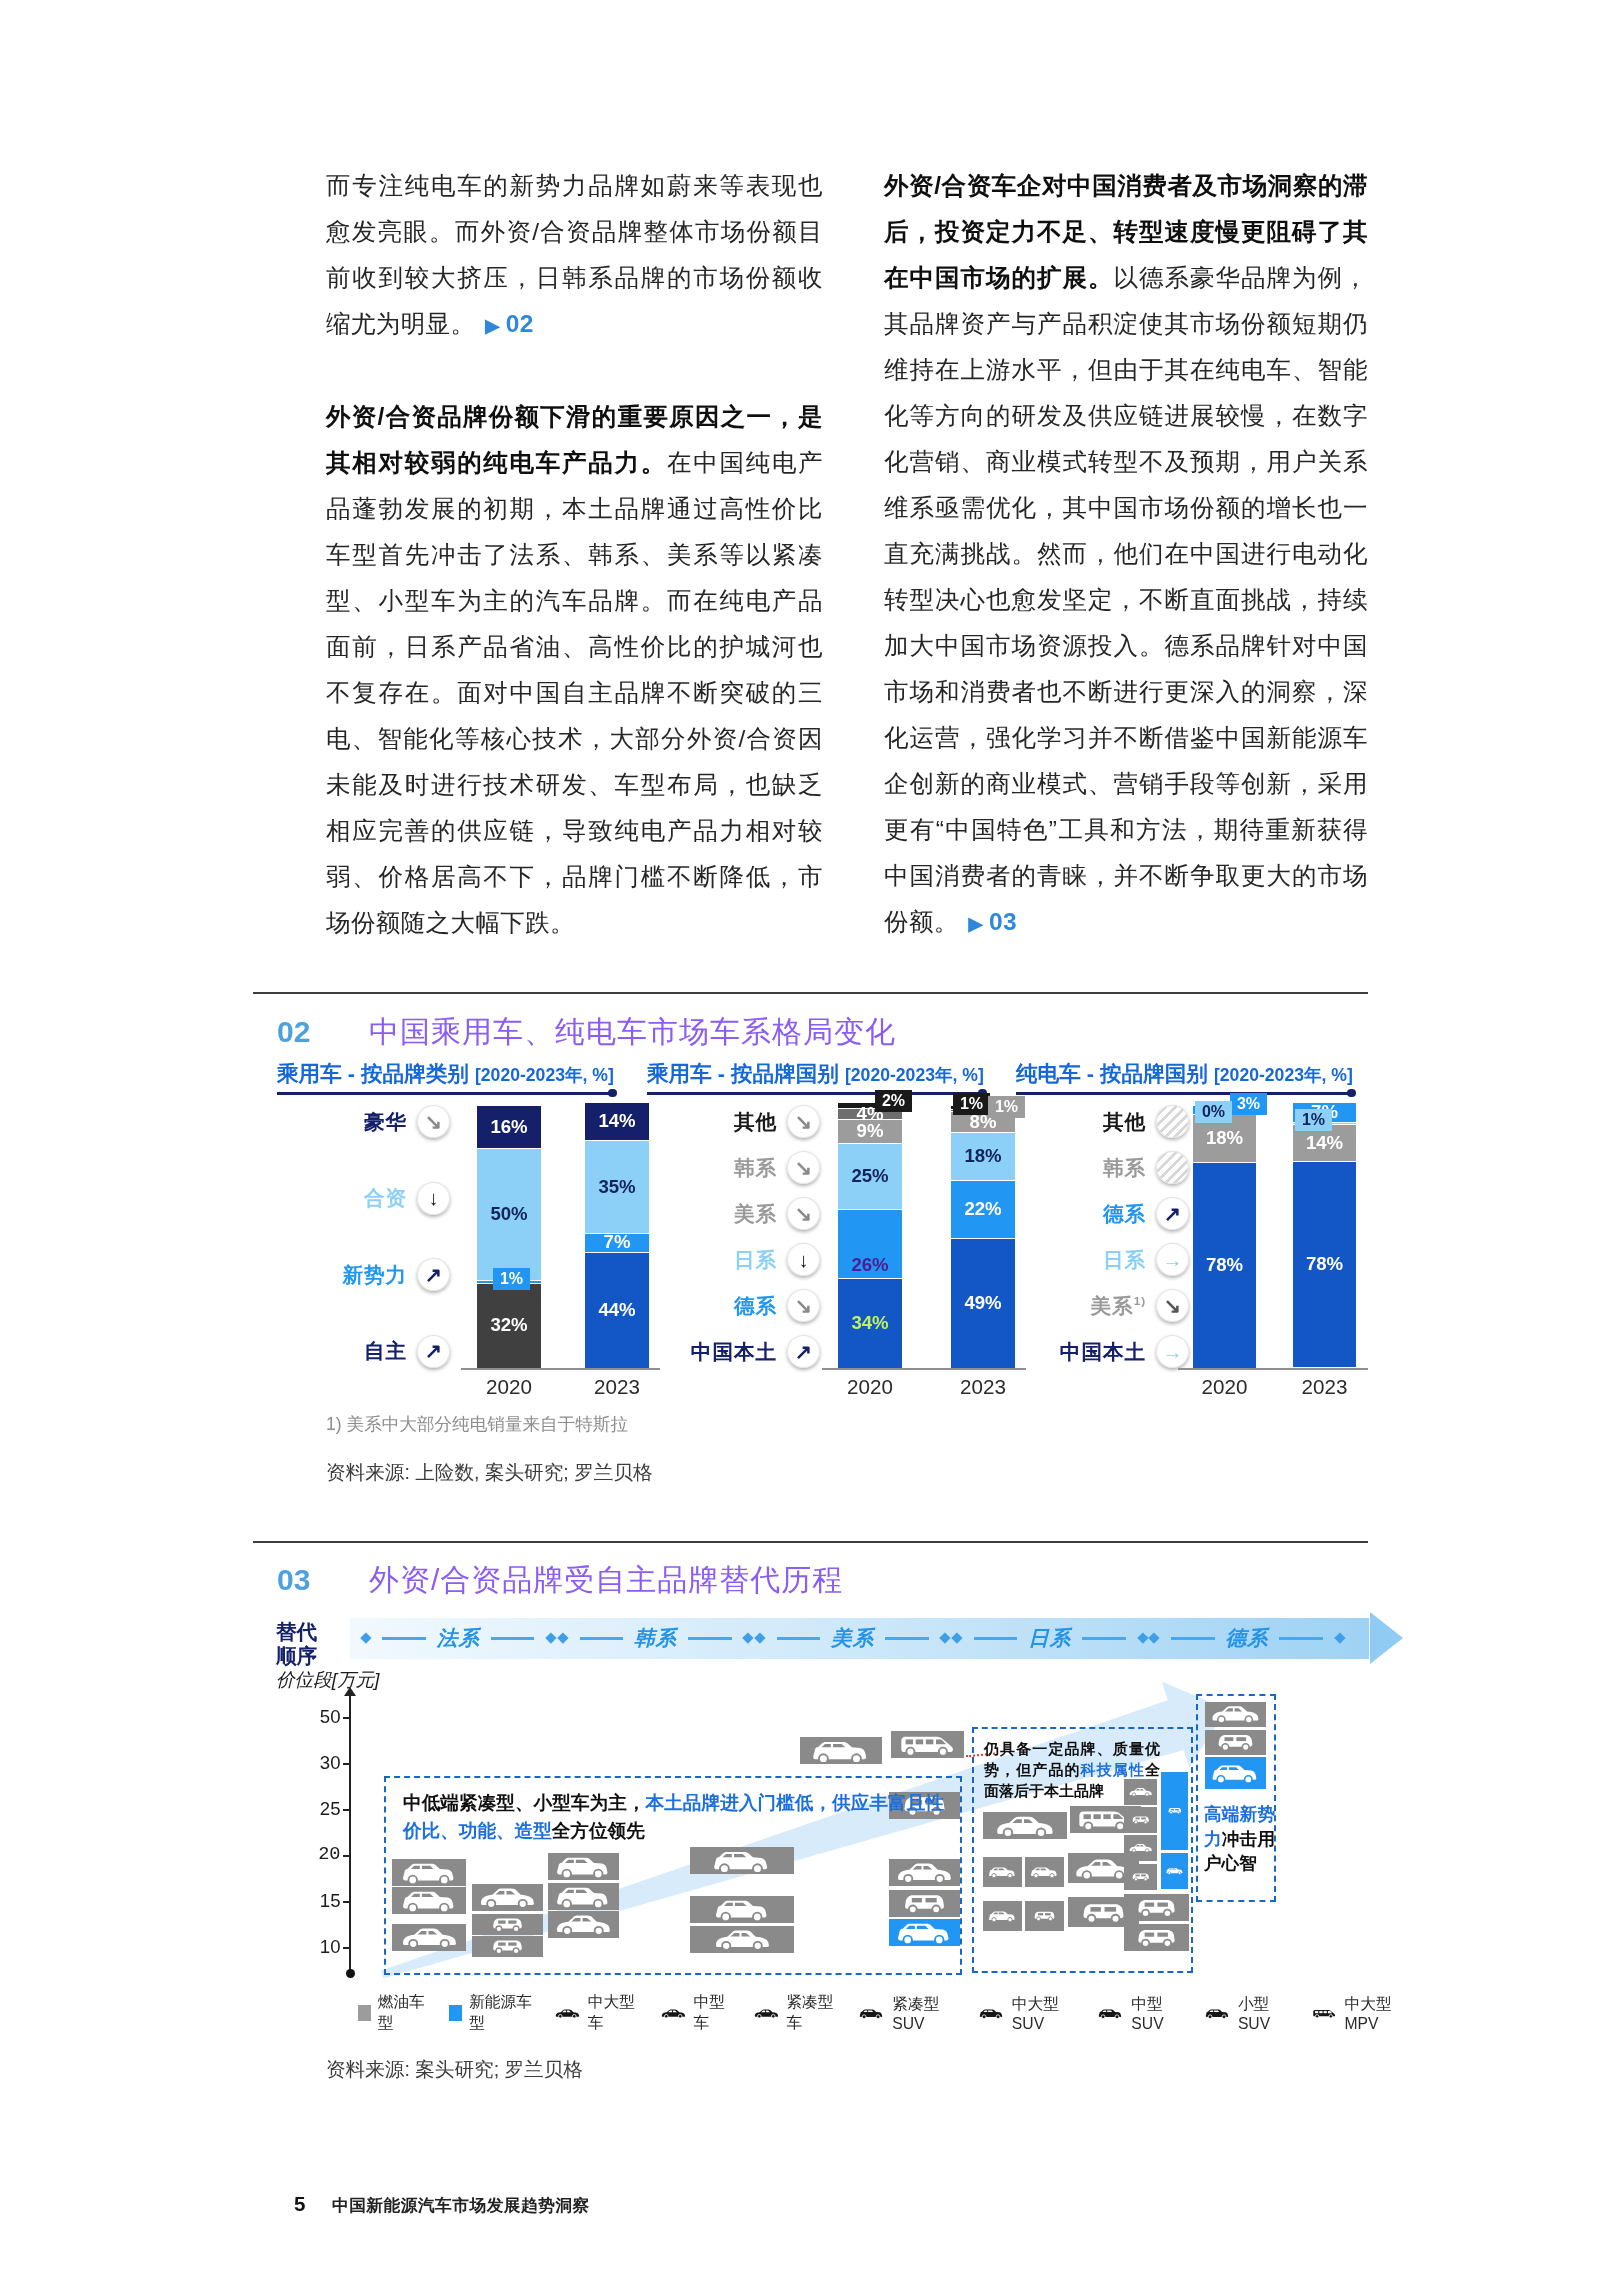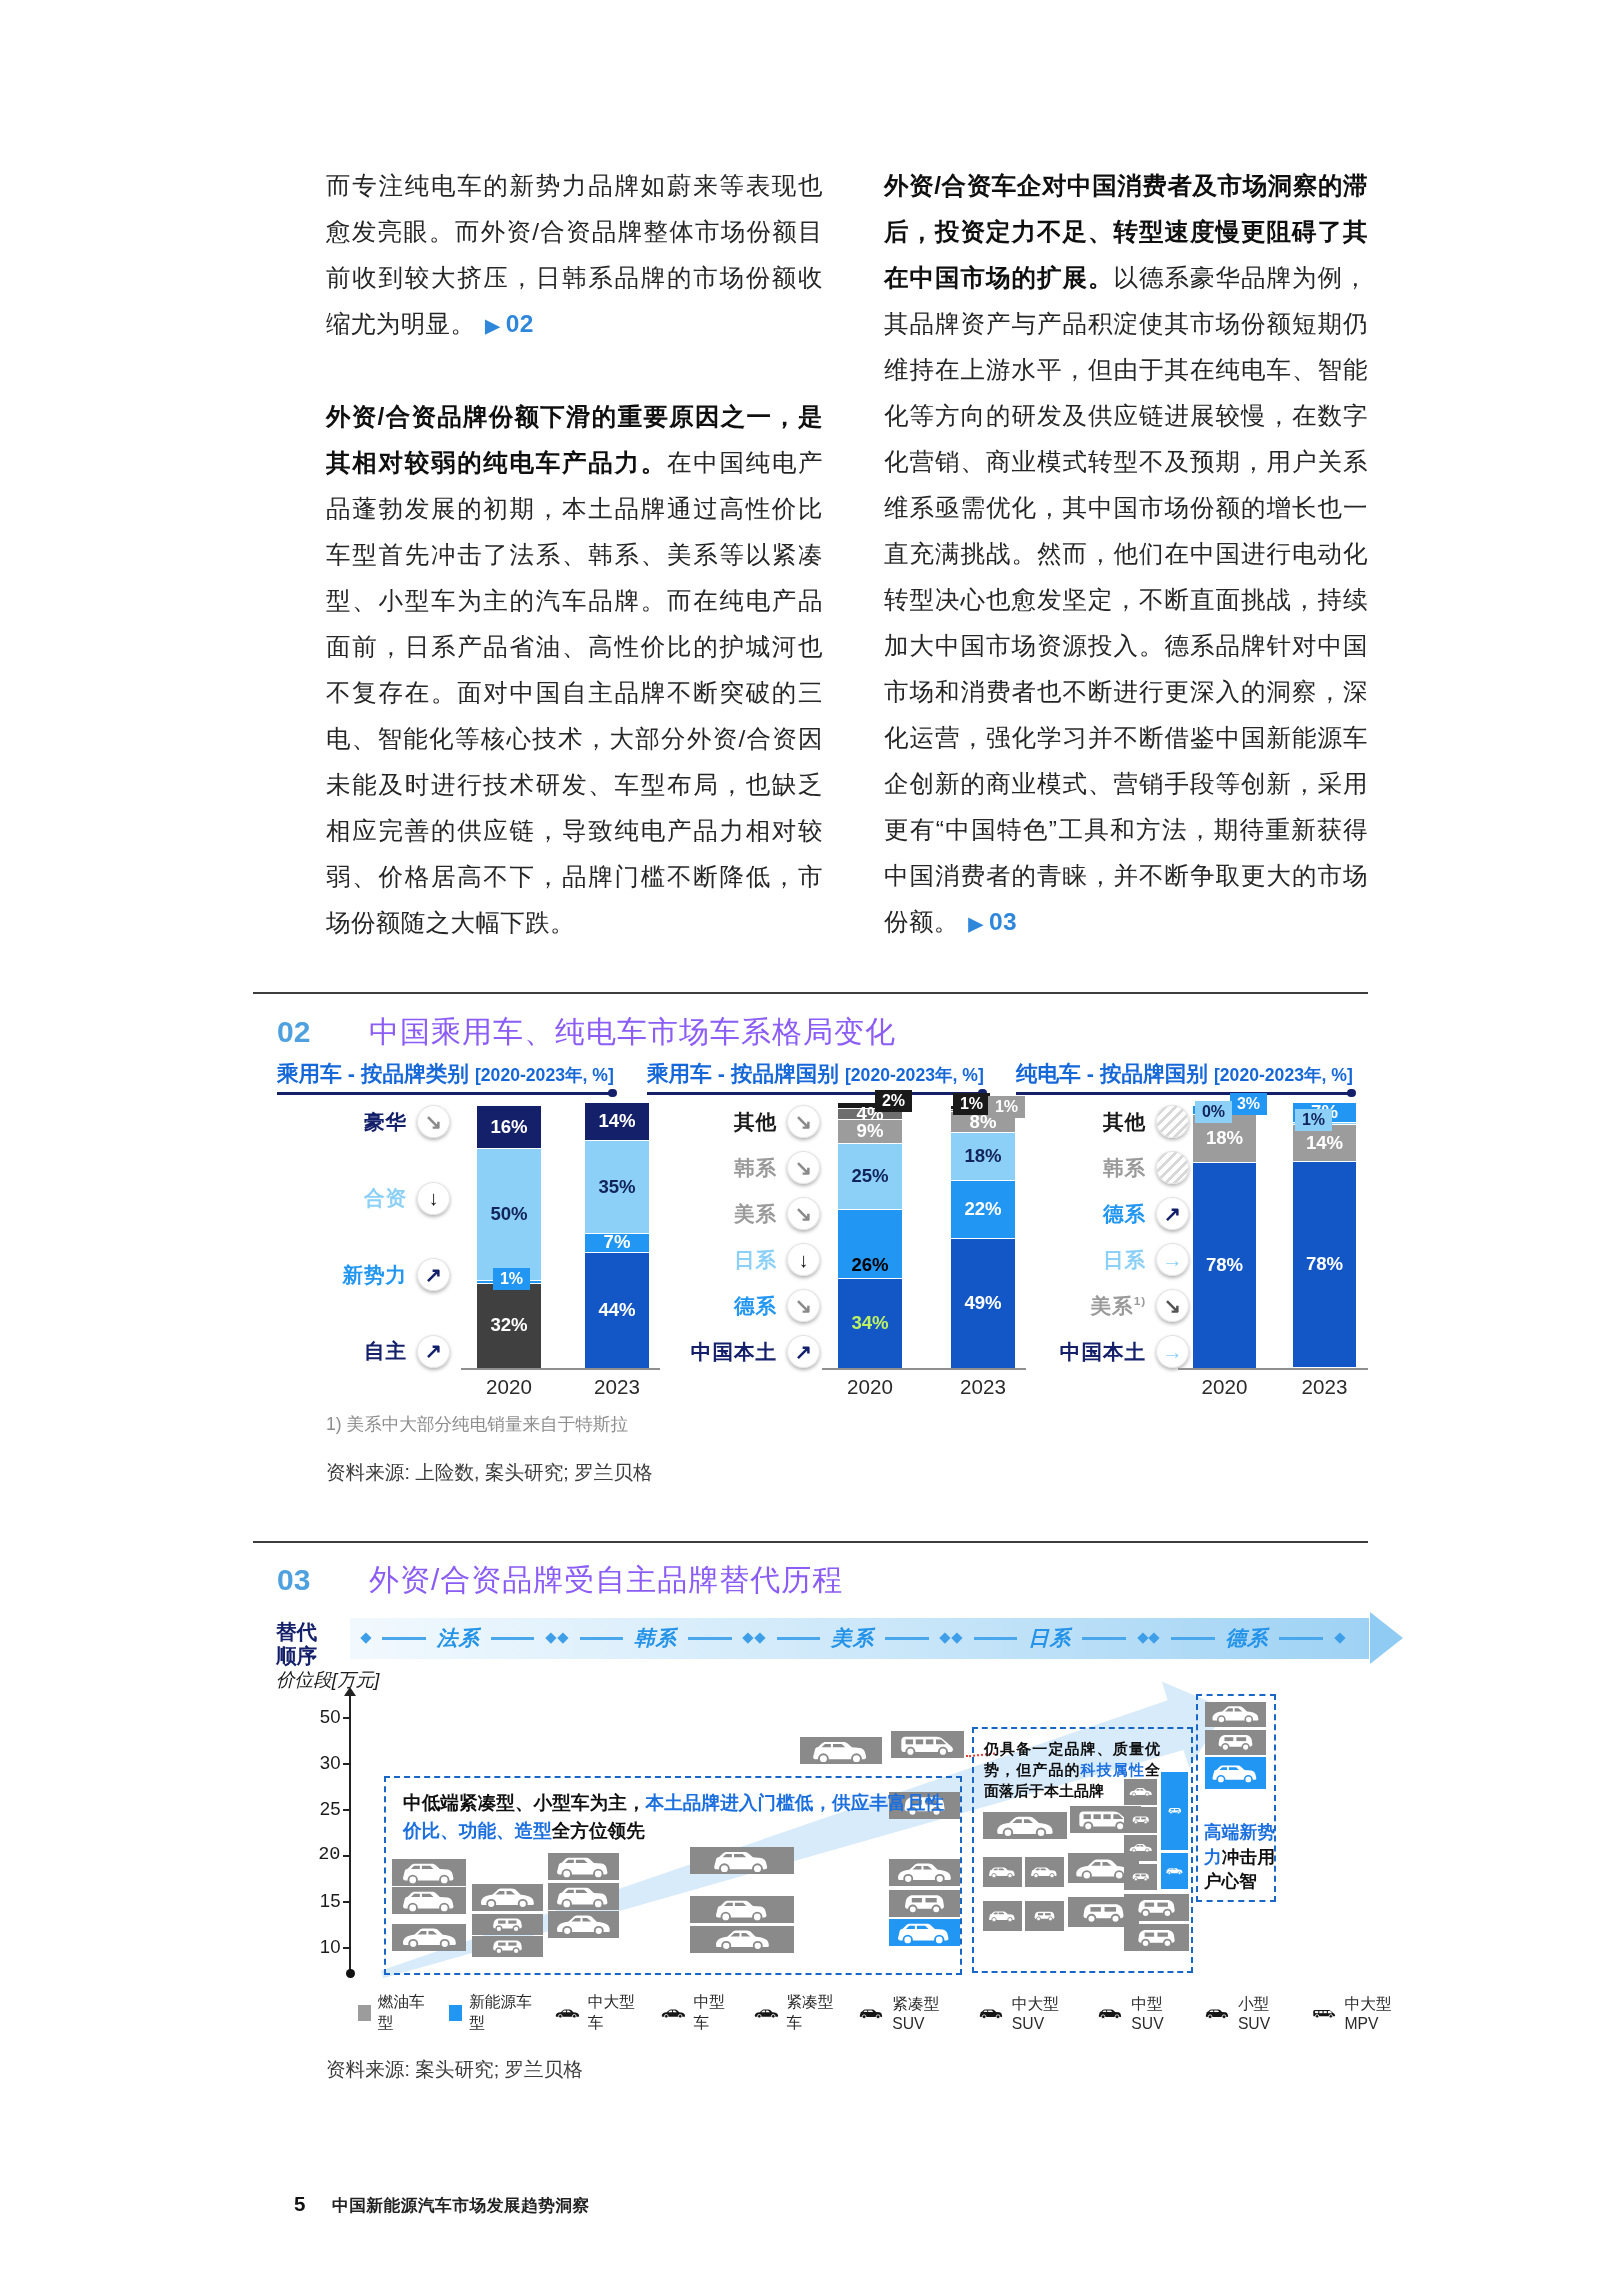--- a/index.html
+++ b/index.html
@@ -189,21 +189,21 @@
         <div class="seg" style="height: 10.6px; background: rgb(110, 110, 110); border-top: 1px solid rgb(255, 255, 255);">
           <span style="color: rgb(255, 255, 255);">4%</span>
         </div>
         <div class="seg" style="height: 24px; background: rgb(156, 156, 156); border-top: 1px solid rgb(255, 255, 255);">
           <span style="color: rgb(255, 255, 255);">9%</span>
         </div>
         <div class="seg" style="height: 66px; background: rgb(140, 208, 248); border-top: 1px solid rgb(255, 255, 255);">
           <span style="color: rgb(18, 36, 92); text-align: center;">25%</span>
         </div>
         <div class="seg" style="height: 69px; background: rgb(33, 150, 243); border-top: 1px solid rgb(255, 255, 255);">
-          <span style="color: #000000; margin-top: 42px;">26%</span>
+          <span style="color: #4c1d95; margin-top: 42px;">26%</span>
         </div>
         <div class="seg" style="height: 90px; background: rgb(18, 87, 197); border-top: 1px solid rgb(255, 255, 255);">
           <span style="color: #bef264;">34%</span>
         </div>
       </div>
       <div class="yr" style="left: 191px; width: 64px; top: 316px;">2020</div>
       <div class="bar" style="left: 304px; top: 47px; width: 64px;">
         <div class="seg" style="height: 2.6px; background: rgb(26, 26, 26);"></div>
         <div class="seg" style="height: 2.6px; background: rgb(110, 110, 110); border-top: 1px solid rgb(255, 255, 255);"></div>
         <div class="seg" style="height: 21px; background: rgb(156, 156, 156); border-top: 1px solid rgb(255, 255, 255);">
@@ -339,21 +339,21 @@
       <div class="tick" style="top: 278px;">15</div>
       <div class="tickmark" style="top: 289px;"></div>
       <div class="tick" style="top: 324px;">10</div>
       <div class="tickmark" style="top: 335px;"></div>
       <div class="axdot"></div>
       <div class="dbox" style="left: 110px; top: 164px; width: 578px; height: 199px;"></div>
       <div class="dbox" style="left: 698px; top: 115px; width: 221px; height: 246px;"></div>
       <div class="dbox" style="left: 922px; top: 82px; width: 80px; height: 208px;"></div>
       <div class="ann" style="left: 129px; top: 177px; width: 541px; font-size: 18.6px; line-height: 28px;"><span>中低端紧凑型、小型车为主，</span><span class="acc">本土品牌进入门槛低，供应丰富且性价比、功能、造型</span><span>全方位领先</span></div>
       <div class="ann" style="left: 710px; top: 126px; width: 176px; font-size: 15px; line-height: 21px;"><span>仍具备一定品牌、质量优势，但产品的</span><span class="acc">科技属性</span><span>全面落后于本土品牌</span></div>
-      <div class="ann" style="left: 930px; top: 208px; width: 71px; font-size: 17.6px; line-height: 24.5px;"><span class="acc">高端新势力</span><span>冲击用户心智</span></div>
+      <div class="ann" style="left: 930px; top: 190px; width: 71px; font-size: 17.6px; line-height: 24.5px;"><span class="acc">高端新势力</span><span>冲击用户心智</span></div>
       <div class="cbox" style="left: 526px; top: 125px; width: 82px; height: 27.4px; background: rgb(138, 138, 138);">
         <svg viewBox="0 0 60 22" width="64" height="23.5" preserveAspectRatio="xMidYMid meet">
           <path d="M4 16.5L5.6 10c.3-1.4 1.5-2.4 3-2.4L12 4.2c1-1 2.2-1.5 3.6-1.5h16.8c1.5 0 2.8.5 3.8 1.5l4 3.6 7.6.6c2.4.3 4.3 2 4.8 4.4l.9 3.9c.3 1.2-.6 2.3-1.8 2.3H5.8c-1.2 0-2.1-1.1-1.8-2.5z" fill="#ffffff"></path>
           <path d="M15 4.6l-3.2 3.2h8.7V4.6zM22.5 4.6v3.2H34l-3.4-3.2z" fill="#8A8A8A"></path>
           <circle cx="13.5" cy="18.5" r="4.2" fill="#ffffff" stroke="#8A8A8A" stroke-width="1.8"></circle>
           <circle cx="44.5" cy="18.5" r="4.2" fill="#ffffff" stroke="#8A8A8A" stroke-width="1.8"></circle>
         </svg>
       </div>
       <div class="cbox" style="left: 617px; top: 119px; width: 73px; height: 27.4px; background: rgb(138, 138, 138);">
         <svg viewBox="0 0 60 22" width="64" height="23.5" preserveAspectRatio="xMidYMid meet">

